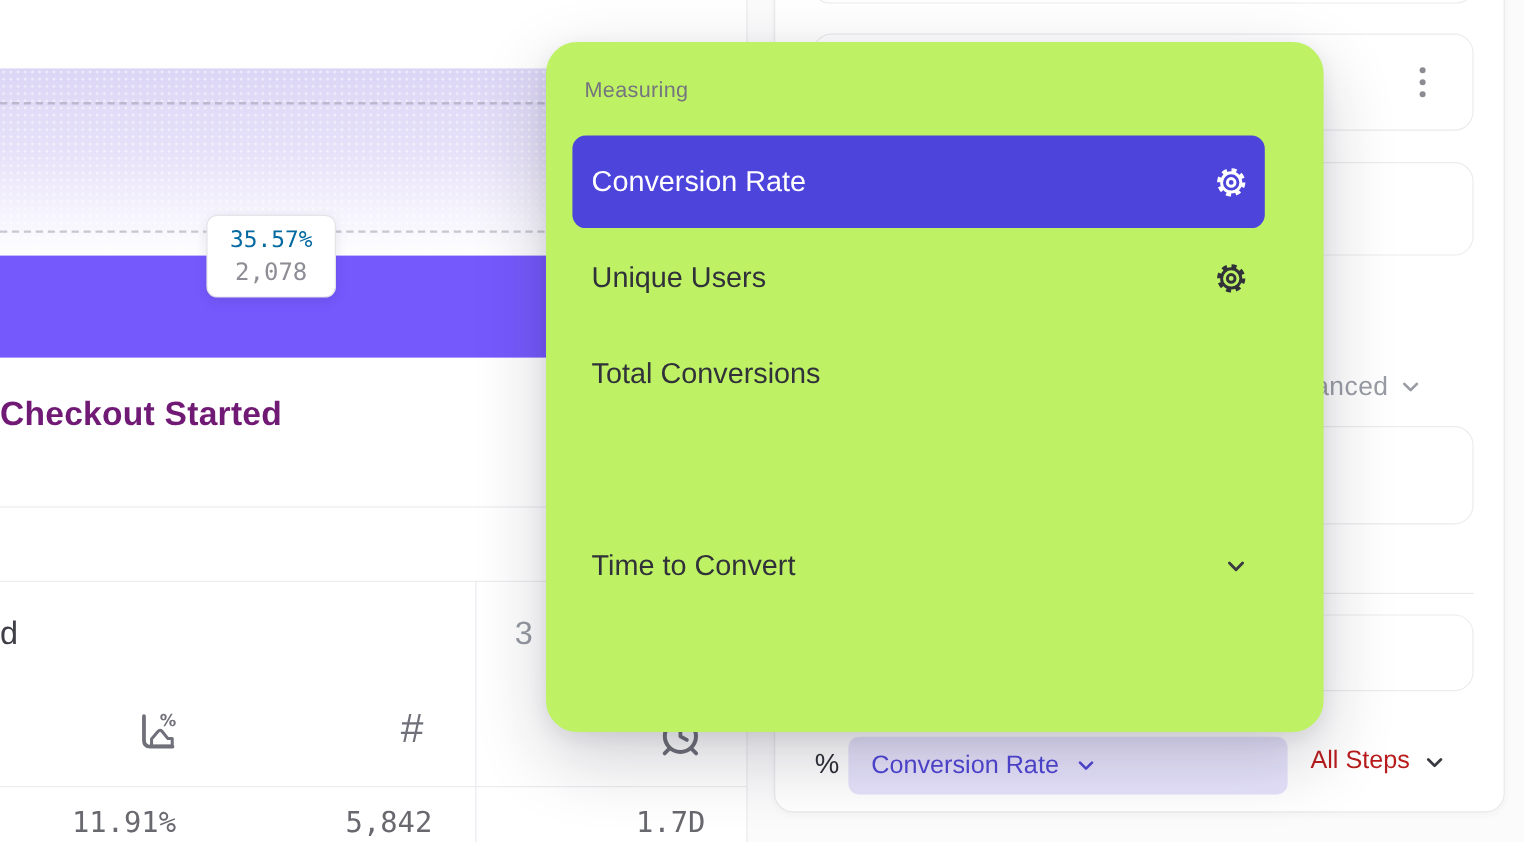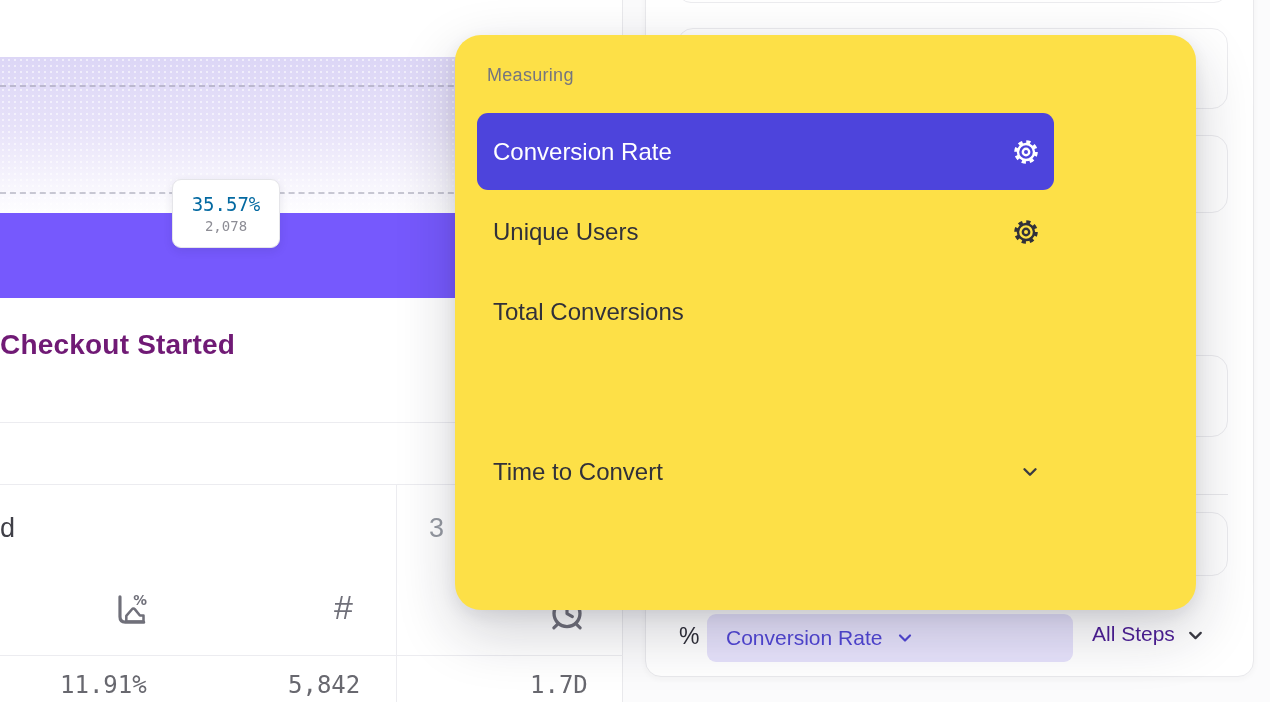--- a/index.html
+++ b/index.html
@@ -25,21 +25,21 @@
   .dashline { left:0; width:623px; height:0; border-top:2px dashed rgba(150,150,168,0.5); }
   .funnel-bar { left:0; top:213px; width:623px; height:85px; background:#7659fd; }
   .tooltip {
     left:172px; top:179px; width:108px; height:69px; background:#fff;
     border:1px solid #e5e5e9; border-radius:9px;
     box-shadow:0 3px 10px rgba(30,30,55,0.10);
     display:flex; flex-direction:column; align-items:center; justify-content:center; gap:3px;
     z-index:3;
   }
   .tooltip .rate { font-family:"DejaVu Sans Mono", monospace; font-size:19px; color:#0369a1; }
-  .tooltip .count { font-family:"DejaVu Sans Mono", monospace; font-size:14px; color:#8d8d95; }
+  .tooltip .count { font-family:"DejaVu Sans Mono", monospace; font-size:20px; color:#8d8d95; }
   .step-title { left:0; top:329px; font-size:28px; font-weight:600; color:#701a75; letter-spacing:0.2px; }
   .hrule { left:0; width:623px; height:1px; background:#ececf0; }
   .vrule { width:1px; background:#ececf0; }
   .hdr-frag { top:513px; font-size:27px; }
   .frag-dark { left:0; color:#3f3f47; font-weight:500; }
   .frag-num { left:429px; color:#9599a1; }
   .tbl-icon { width:38px; height:38px; color:#70707a; }
   .hash-glyph { left:334px; top:588px; font-size:34px; font-weight:400; color:#70707a; }
   .tbl-val { top:671px; font-family:"DejaVu Sans Mono", monospace; font-size:24px; color:#68686f; }
 
@@ -59,26 +59,26 @@
     font-size:22px; color:#999ca4; letter-spacing:0.4px; z-index:2; cursor:pointer;
   }
   .chip-row-pct { left:679px; top:623px; font-size:23px; font-weight:500; color:#2e2e37; z-index:2; }
   .metric-chip {
     left:707px; top:614px; width:366px; height:48px; border-radius:9px; background:#e6e2fb;
     display:flex; align-items:center; gap:13px; padding-left:19px;
     font-size:21px; font-weight:500; color:#5146d5; z-index:2; cursor:pointer;
   }
   .allsteps {
     left:1092px; top:622px; display:flex; align-items:flex-end; gap:10px;
-    font-size:21px; font-weight:500; color:#4c1d95; z-index:2; cursor:pointer;
+    font-size:21px; font-weight:500; color:#b91c1c; z-index:2; cursor:pointer;
   }
 
   
   .dropdown {
-    left:455px; top:35px; width:741px; height:575px; background:#fde047; border-radius:26px;
+    left:455px; top:35px; width:648px; height:575px; background:#bef264; border-radius:26px;
     box-shadow:0 22px 60px rgba(25,25,45,0.20), 0 5px 16px rgba(25,25,45,0.08);
     z-index:10;
   }
   .menu-label { left:32px; top:30px; font-size:18px; color:#75757f; letter-spacing:0.3px; }
   .mrow {
     left:22px; width:577px; height:56px; display:flex; align-items:center;
     padding:0 13px 0 16px; font-size:24px; color:#31313a; border-radius:11px; cursor:pointer;
   }
   .mrow-selected {
     top:78px; height:77px; color:#fff; background:#4d44dc;

